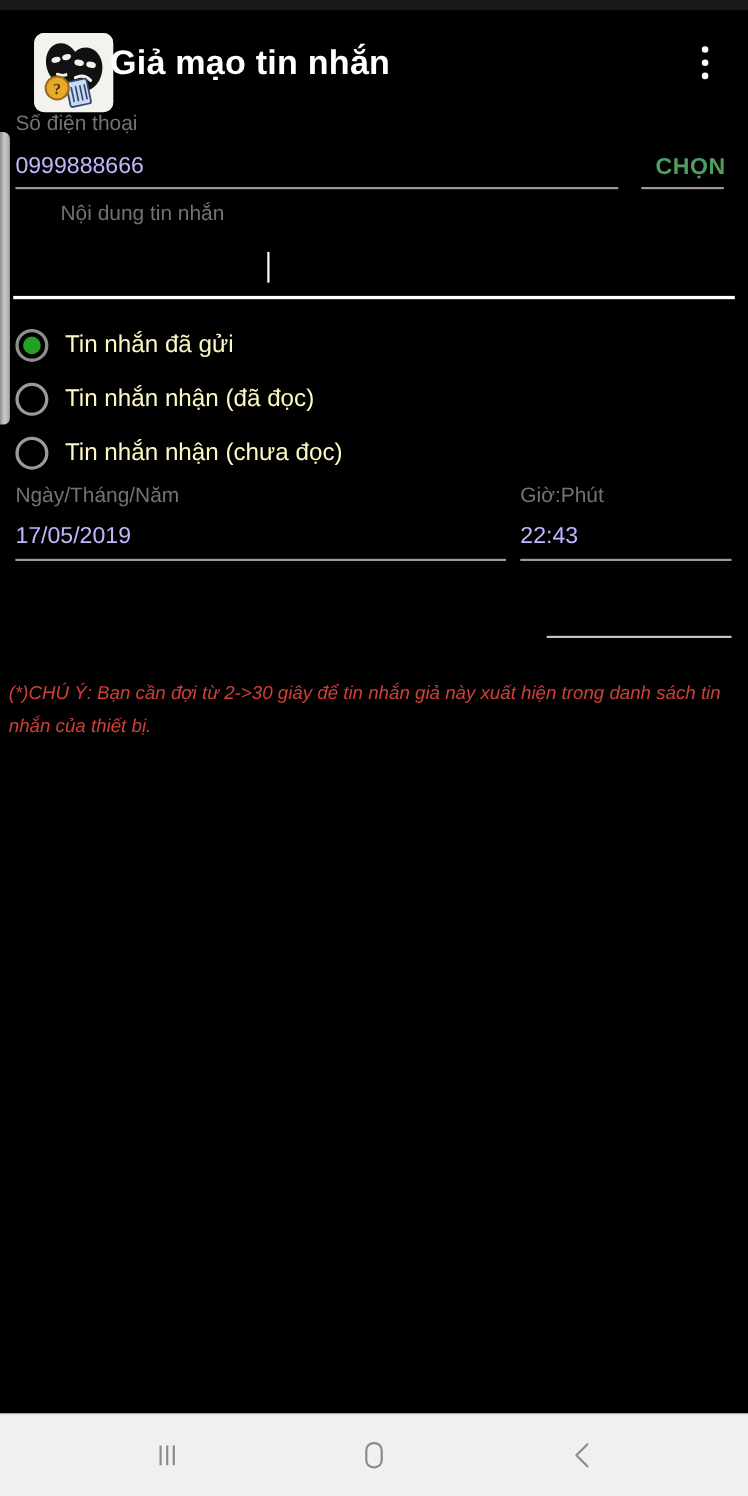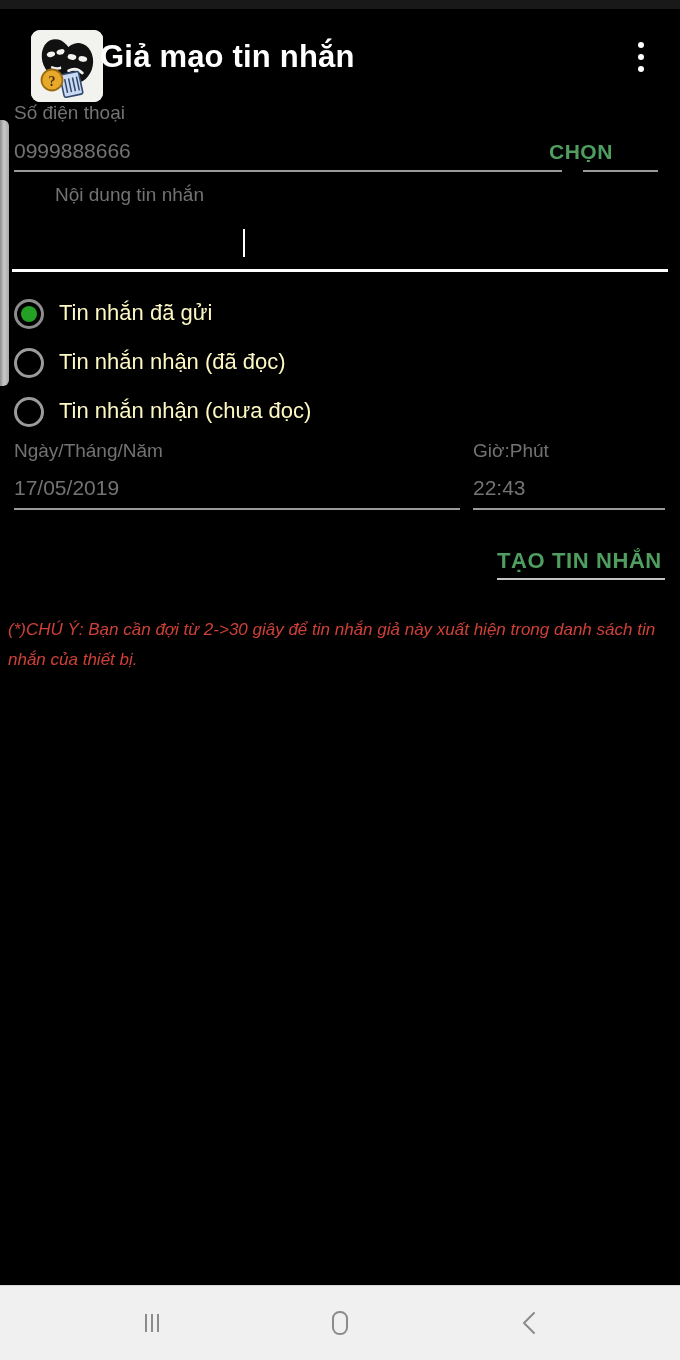--- a/index.html
+++ b/index.html
@@ -90,21 +90,21 @@
 
   
   .field-label {
     position: absolute;
     color: #737373;
     font-size: 19px;
     white-space: nowrap;
   }
   .field-value {
     position: absolute;
-    color: #737373;
+    color: #c4b5fd;
     font-size: 21px;
     white-space: nowrap;
     text-align: center;
   }
   .underline {
     position: absolute;
     height: 2px;
     background: #9a9a9a;
   }
   .underline.thick {
@@ -112,21 +112,21 @@
     background: #ffffff;
   }
 
   
   .lbl-phone { left: 14px; top: 102px; }
   .val-phone { left: 14px; top: 139px; }
   .ul-phone  { left: 14px; top: 170px; width: 548px; }
 
   .chon-btn {
     position: absolute;
-    left: 549px;
+    left: 596px;
     top: 140px;
     font-size: 21px;
     font-weight: bold;
     color: #4f9e60;
     letter-spacing: 0.5px;
     cursor: pointer;
   }
   .ul-chon { left: 583px; top: 170px; width: 75px; }
 
   
@@ -314,21 +314,20 @@
   </div>
 
   <div class="field-label lbl-date">Ngày/Tháng/Năm</div>
   <div class="field-value val-date">17/05/2019</div>
   <div class="underline ul-date"></div>
 
   <div class="field-label lbl-time">Giờ:Phút</div>
   <div class="field-value val-time">22:43</div>
   <div class="underline ul-time"></div>
 
-  <div class="create-btn">TẠO TIN NHẮN</div>
   <div class="underline ul-create"></div>
 
   <div class="warning">(*)CHÚ Ý: Bạn cần đợi từ 2-&gt;30 giây để tin nhắn giả này xuất hiện trong danh sách tin nhắn của thiết bị.</div>
 
   <div class="navbar">
     <div class="nav-btn nav-recents">
       <svg width="30" height="30" viewBox="0 0 30 30">
         <line x1="9" y1="6" x2="9" y2="24" stroke="#8b8b8b" stroke-width="2"></line>
         <line x1="15" y1="6" x2="15" y2="24" stroke="#8b8b8b" stroke-width="2"></line>
         <line x1="21" y1="6" x2="21" y2="24" stroke="#8b8b8b" stroke-width="2"></line>

